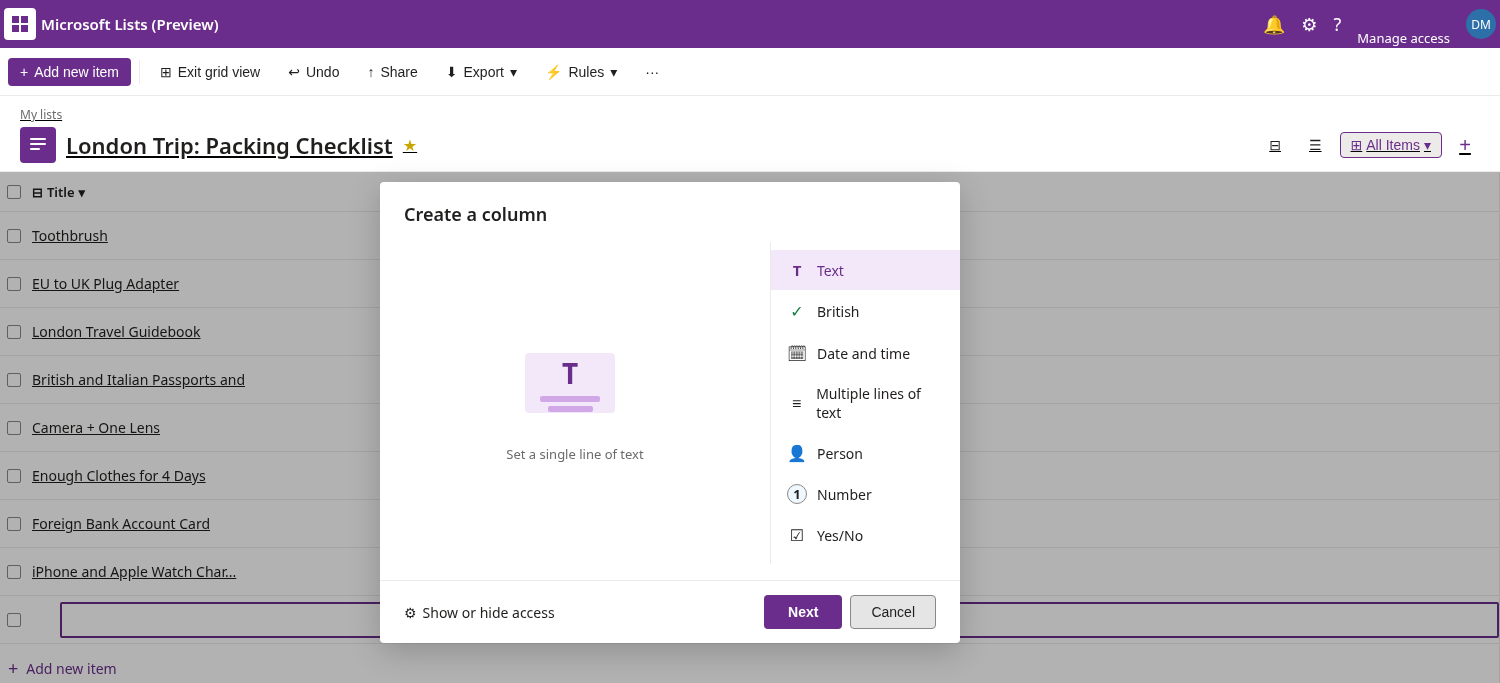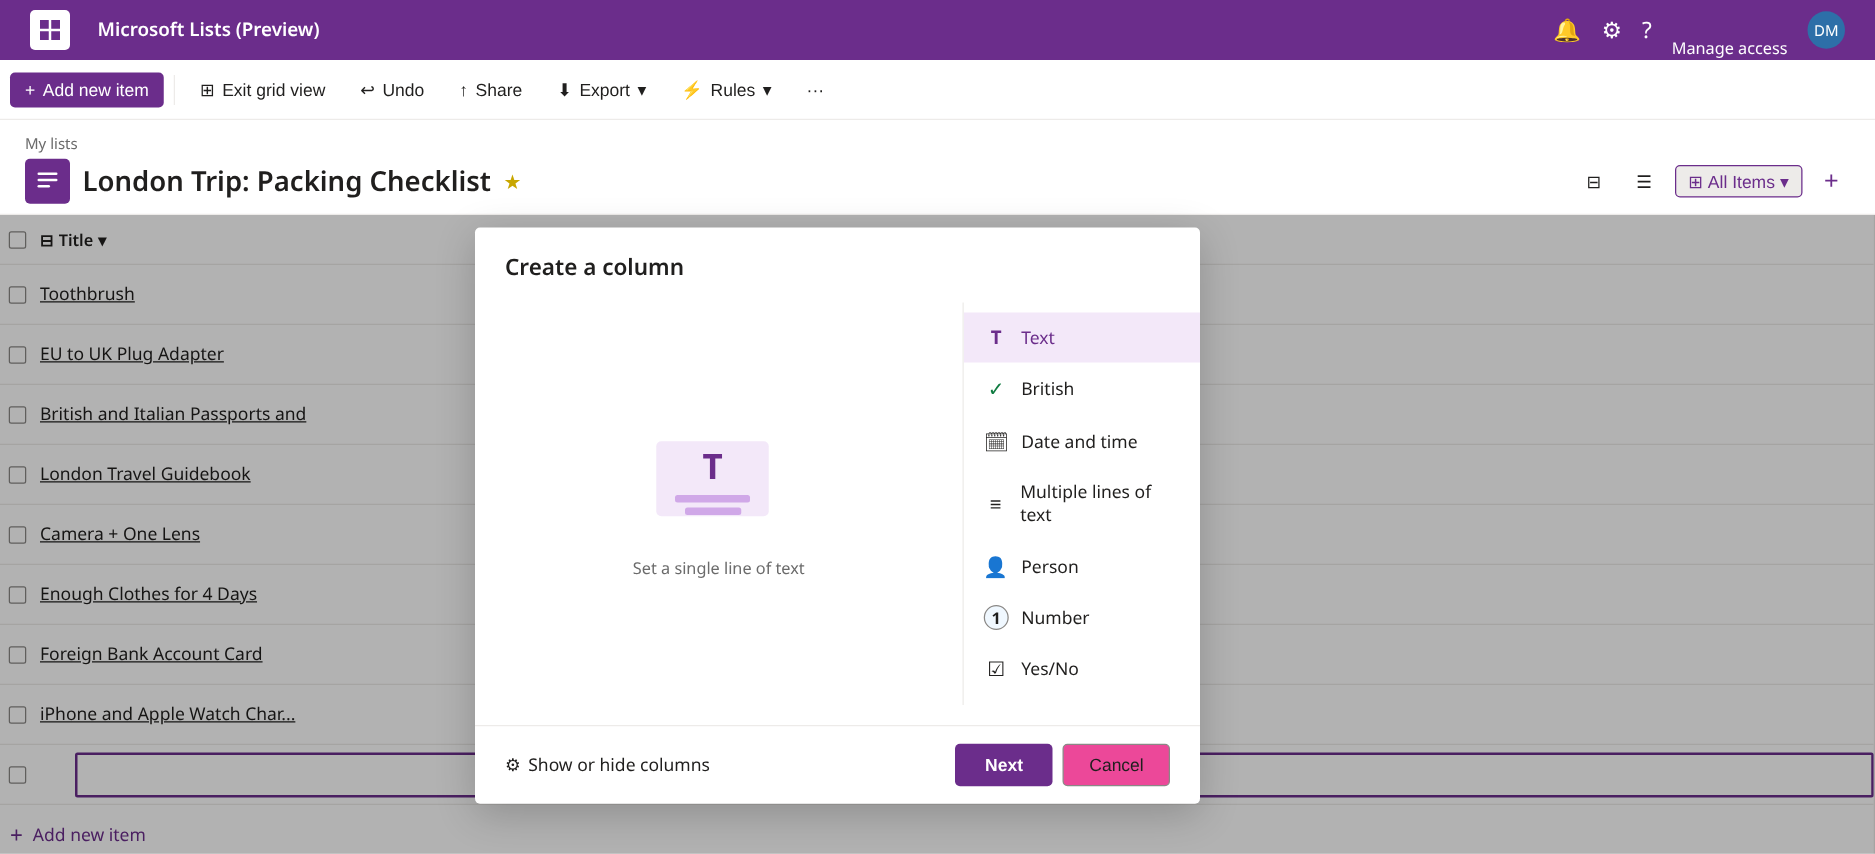--- a/index.html
+++ b/index.html
@@ -4,22 +4,22 @@
   <style>
     * { box-sizing: border-box; margin: 0; padding: 0; }
     body { font-family: 'Segoe UI', system-ui, sans-serif; background: #f3f2f1; width: 1500px; height: 683px; overflow: hidden; }
 
     
     .top-bar {
       background: #6b2d8b;
       height: 48px;
       display: flex;
       align-items: center;
-      padding: 0 24px;
-      gap: 22px;
+      padding: 0 4px;
+      gap: 5px;
     }
     .top-bar-logo {
       width: 32px; height: 32px;
       background: #fff;
       border-radius: 4px;
       display: flex; align-items: center; justify-content: center;
       font-weight: 700; color: #6b2d8b; font-size: 13px;
     }
     .top-bar-title {
       color: #fff;
@@ -67,20 +67,21 @@
     }
     .toolbar-sep {
       width: 1px; height: 24px; background: #edebe9; margin: 0 4px;
     }
 
     
     .page-header {
       background: #fff;
       padding: 10px 20px 0 20px;
       border-bottom: 1px solid #edebe9;
+      text-decoration: underline;
     }
     .breadcrumb {
       font-size: 12px;
       color: #6b6b6b;
       margin-bottom: 4px;
     }
     .page-title-row {
       display: flex;
       align-items: center;
       justify-content: space-between;
@@ -336,21 +337,21 @@
       background: #6b2d8b;
       color: #fff;
       border: none;
       border-radius: 4px;
       padding: 8px 24px;
       font-size: 14px;
       cursor: pointer;
       font-weight: 600;
     }
     .btn-cancel {
-      background: #ec4899;
+      background: #e5e5e5;
       color: #201f1e;
       border: 1px solid #8a8886;
       border-radius: 4px;
       padding: 8px 20px;
       font-size: 14px;
       cursor: pointer;
       text-align: right;
     }
 
     
@@ -475,27 +476,27 @@
     <div class="list-row">
       <div class="row-checkbox">
           <div class="cb"></div>
         </div>
       <span class="row-title">EU to UK Plug Adapter</span>
     </div>
     <div class="list-row">
       <div class="row-checkbox">
           <div class="cb"></div>
         </div>
+      <span class="row-title">London Travel Guidebook</span>
+    </div>
+    <div class="list-row">
+      <div class="row-checkbox">
+          <div class="cb"></div>
+        </div>
       <span class="row-title">British and Italian Passports and</span>
-    </div>
-    <div class="list-row">
-      <div class="row-checkbox">
-          <div class="cb"></div>
-        </div>
-      <span class="row-title">London Travel Guidebook</span>
     </div>
     <div class="list-row">
       <div class="row-checkbox">
           <div class="cb"></div>
         </div>
       <span class="row-title">Camera + One Lens</span>
     </div>
     <div class="list-row">
       <div class="row-checkbox">
           <div class="cb"></div>
@@ -572,21 +573,21 @@
           <div class="option-item">
             <span class="option-icon">☑</span>
             <span>Yes/No</span>
           </div>
         </div>
       </div>
 
       <div class="modal-footer">
         <div class="show-hide-link">
           <span>⚙</span>
-          <span>Show or hide columns</span>
+          <span>Show or hide access</span>
         </div>
         <div class="footer-btns">
           <button class="btn-next">Next</button>
           <button class="btn-cancel">Cancel</button>
         </div>
       </div>
     </div>
   </div>
 
 </div>

